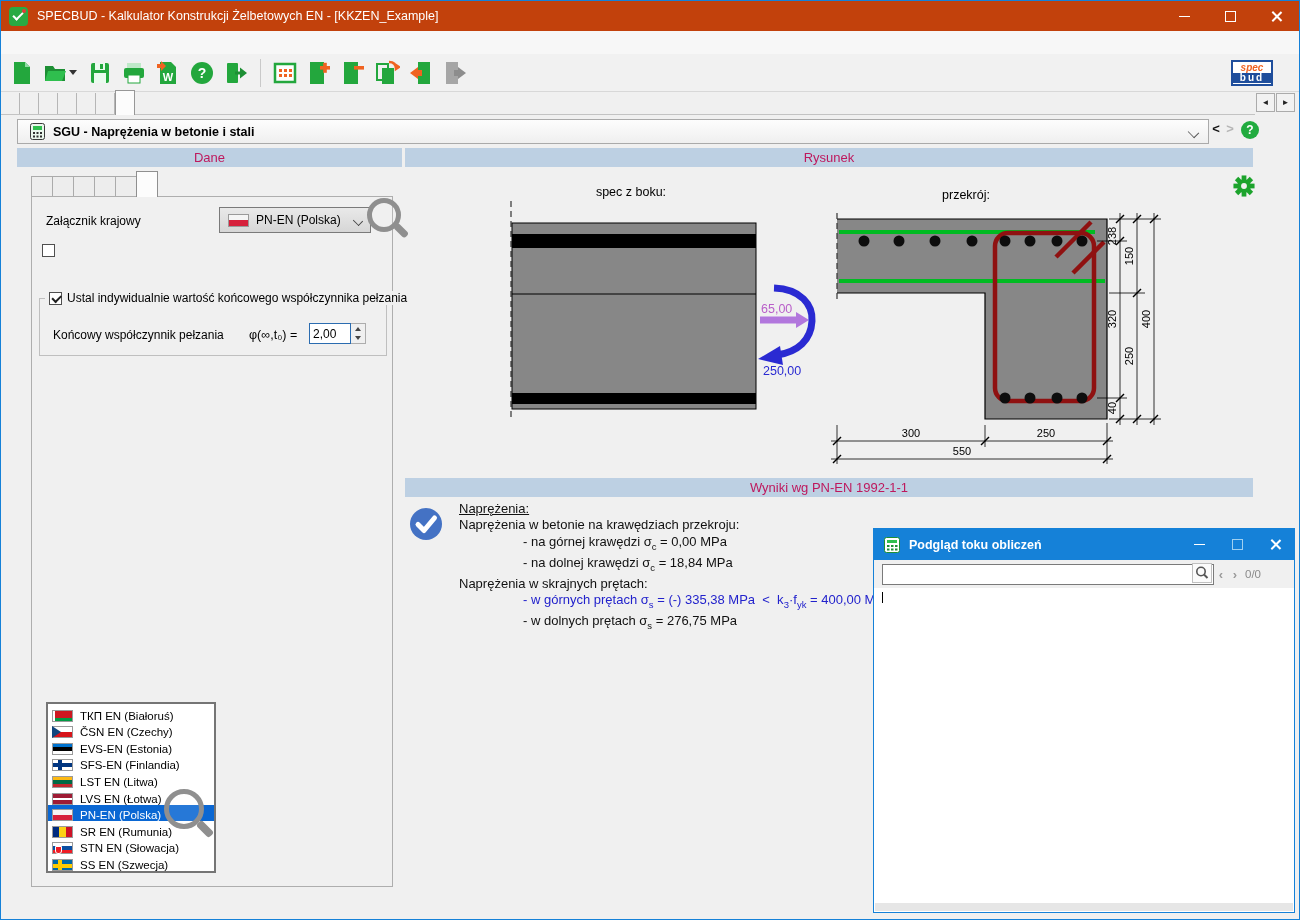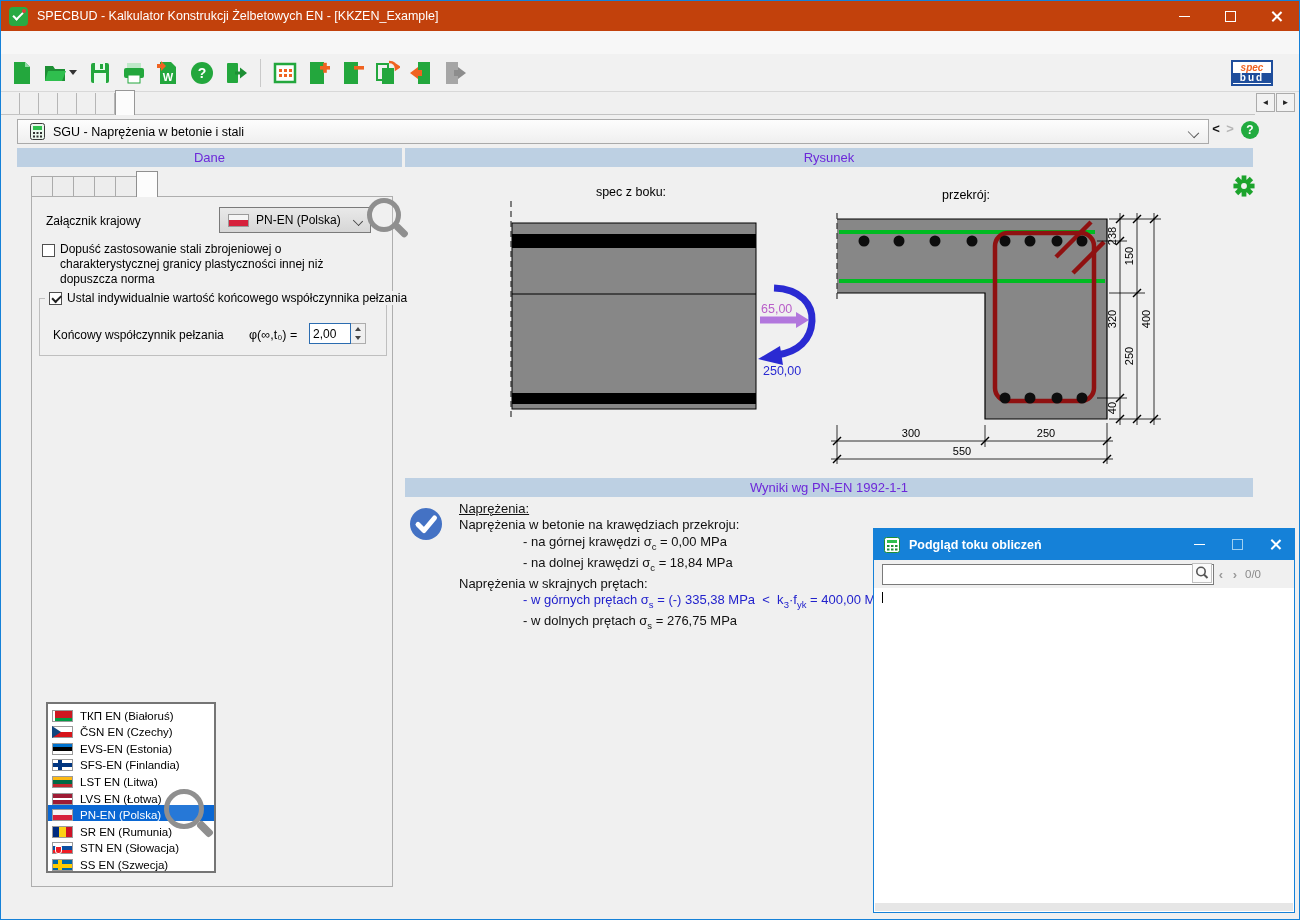--- a/index.html
+++ b/index.html
@@ -47,32 +47,32 @@
   .mtab{padding:0 9px;line-height:21px;height:21px;border-right:1px solid #b6b6b6;white-space:nowrap}
   .mtab.active{background:#fcfcfc;border:1px solid #979797;border-bottom:none;height:24px;line-height:24px;
                position:relative;z-index:2;margin-bottom:-1px}
   .tab-scroll{position:absolute;top:92px;width:19px;height:19px;background:#f2f2f2;border:1px solid #ababab;
               font-size:8px;display:flex;align-items:center;justify-content:center;color:#222;box-sizing:border-box}
   #tab-scroll-left{right:24px}#tab-scroll-right{right:4px}
 
   
   .section-combo{position:absolute;left:16px;top:118px;width:1192px;height:25px;box-sizing:border-box;
                  border:1px solid #aaa;background:linear-gradient(#fdfdfd,#efefef);
-                 display:flex;align-items:center;font-size:12.5px;font-weight:normal}
+                 display:flex;align-items:center;font-size:12.5px;font-weight:bold}
   .calc-ico{width:15px;height:17px;margin:0 8px 0 12px;flex:0 0 auto}
   .combo-chevron{position:absolute;right:10px;top:8px;width:8px;height:8px;border-right:1.5px solid #555;
                  border-bottom:1.5px solid #555;transform:rotate(45deg) scale(1,.8)}
   .hdr-nav{position:absolute;top:120px;font-size:13px;font-weight:bold;width:14px;text-align:center}
   #hdr-prev{right:76px;color:#111}
   #hdr-next{right:62px;color:#b5b5b5}
   .help-circle{position:absolute;right:40px;top:120px;width:18px;height:18px;border-radius:50%;background:#21ab3f;
                color:#fff;font-weight:bold;font-size:12px;text-align:center;line-height:18px}
 
   
-  .panel-hdr{position:absolute;height:19px;background:#bdd0e3;font-size:13px;color:#6d28d9;
+  .panel-hdr{position:absolute;height:19px;background:#bdd0e3;font-size:13px;color:#be185d;
              display:flex;align-items:center;justify-content:center}
   #dane-hdr{left:16px;top:147px;width:385px}
   #rys-hdr{left:404px;top:147px;width:848px}
   #wyniki-hdr{left:404px;top:477px;width:848px}
 
   
   .dtabs{position:absolute;left:30px;top:171px;height:25px;display:flex;align-items:flex-end;font-size:12px}
   .dtab{height:20px;line-height:20px;padding:0 10px;background:#ededed;border:1px solid #ababab;
         border-bottom:none;margin-right:-1px;white-space:nowrap}
   .dtab.active{height:25px;line-height:25px;background:#fcfcfc;position:relative;z-index:3;border-color:#8f8f8f}
@@ -372,21 +372,20 @@
     <span class="flag flag-pl"></span>
     <span>PN-EN (Polska)</span>
     <span class="sel-chevron"></span>
   </div>
   <div class="mag" id="mag-annex">
       <span class="ring"></span>
       <span class="stick"></span>
     </div>
 
   <span class="cb" style="left:41px;top:243px"></span>
-  <div class="multiline-label" style="left:59px;top:241px;width:300px">Dopuść zastosowanie stali zbrojeniowej o charakterystycznej granicy plastyczności innej niż dopuszcza norma</div>
 
   <div class="groupbox">
     <div class="groupbox-legend">
       <span class="cb checked"></span>
       <span>Ustal indywidualnie wartość końcowego współczynnika pełzania</span>
     </div>
   </div>
   <div class="field-label" style="left:52px;top:327px">Końcowy współczynnik pełzania</div>
   <div class="field-label" style="left:248px;top:327px;font-size:12.5px">φ(∞,t₀) =</div>
   <div class="spinwrap">

